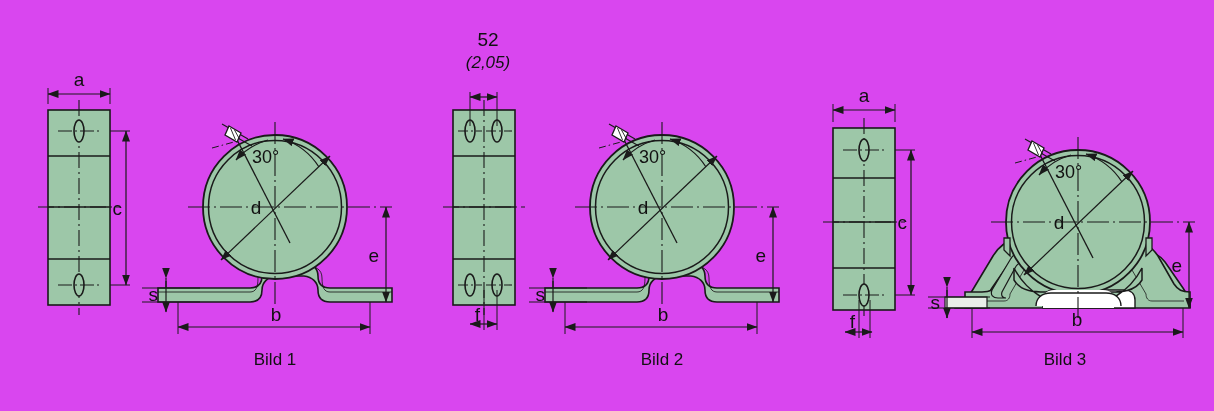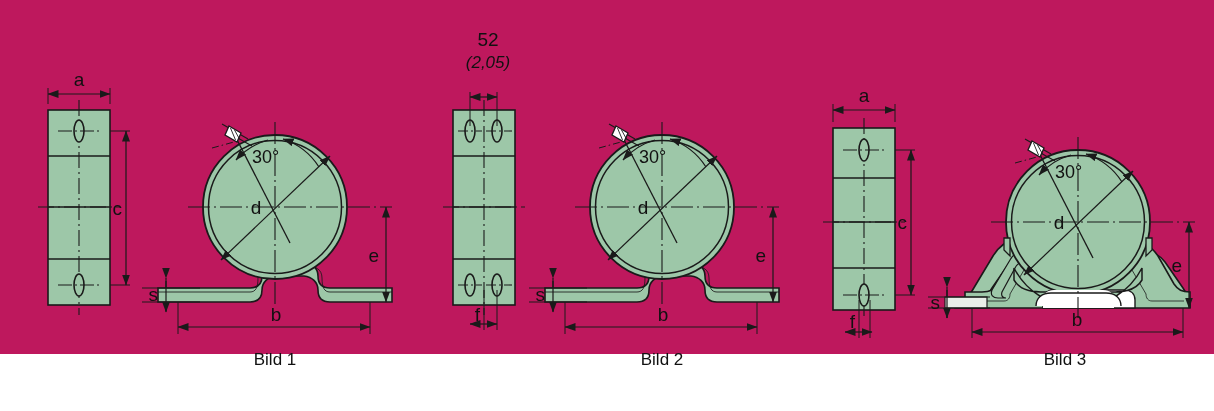--- a/index.html
+++ b/index.html
@@ -1,18 +1,18 @@
 <!DOCTYPE html>
 <html><head>
 <meta charset="utf-8">
 <style>
   html,body{margin:0;padding:0;background:#ffffff;}
   body{width:1214px;height:411px;overflow:hidden;
        font-family:"Liberation Sans",sans-serif;color:#111;}
-  #sheet{position:relative;width:1214px;height:354px;background:#be185d;}
+  #sheet{position:relative;width:1214px;height:411px;background:#d946ef;}
   svg{display:block;}
   .lbl{font-family:"Liberation Sans",sans-serif;font-size:19px;fill:#111;}
   .lbl-bild{font-family:"Liberation Sans",sans-serif;font-size:17px;fill:#111;}
   .lbl-it{font-family:"Liberation Sans",sans-serif;font-size:17px;fill:#111;font-style:italic;}
   .deg{font-family:"Liberation Sans",sans-serif;font-size:18px;fill:#111;}
 </style>
 </head>
 <body>
 
 <div id="sheet">

